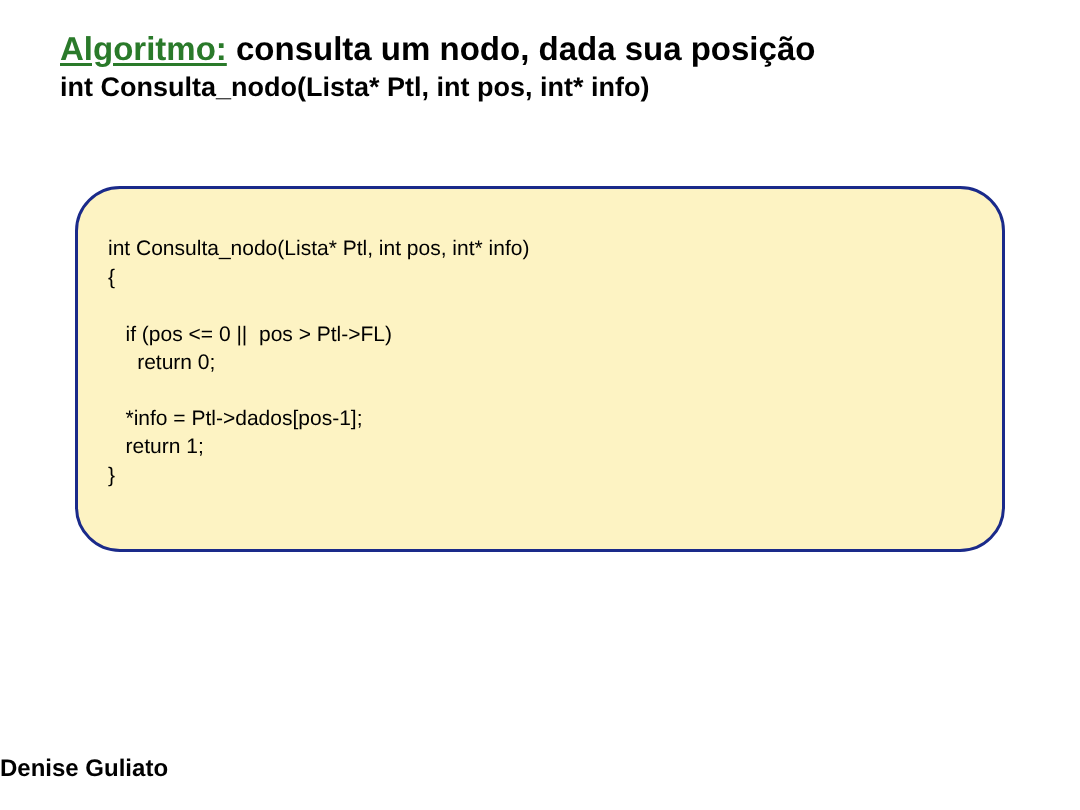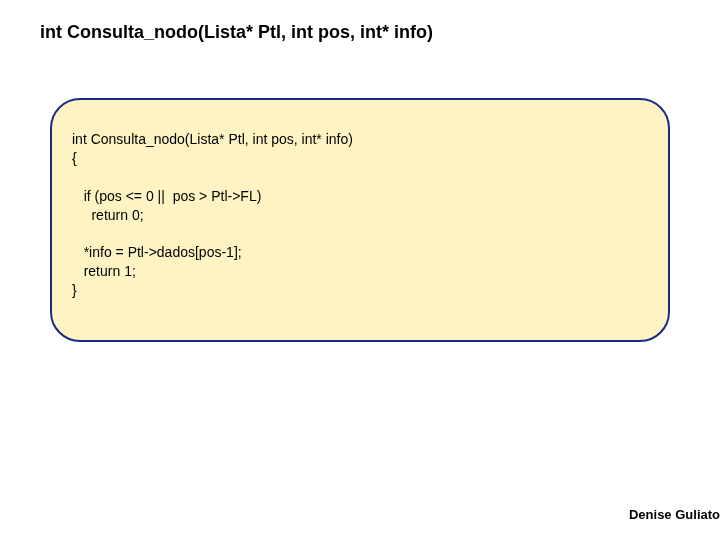--- a/index.html
+++ b/index.html
@@ -39,31 +39,34 @@
     font-size: 14px;
     color: #000;
     line-height: 1.35;
     white-space: pre;
   }
   .footer {
     position: absolute;
     bottom: 18px;
     left: 0;
     width: 100%;
-    text-align: right;
+    text-align: left;
     font-family: Arial, Helvetica, sans-serif;
-    font-size: 13px;
+    font-size: 16px;
     font-weight: bold;
     color: #000;
   }
 </style>
 </head>
 <body>
 
 <div class="slide">
+  <div class="title-line">
+    <span class="title-word">Algoritmo:</span><span> consulta um nodo, dada sua posição</span>
+  </div>
   <div class="signature">int Consulta_nodo(Lista* Ptl, int pos, int* info)</div>
 
   <div class="code-box">int Consulta_nodo(Lista* Ptl, int pos, int* info)
 {
 
    if (pos &lt;= 0 ||  pos &gt; Ptl-&gt;FL)
      return 0;
 
    *info = Ptl-&gt;dados[pos-1];
    return 1;

